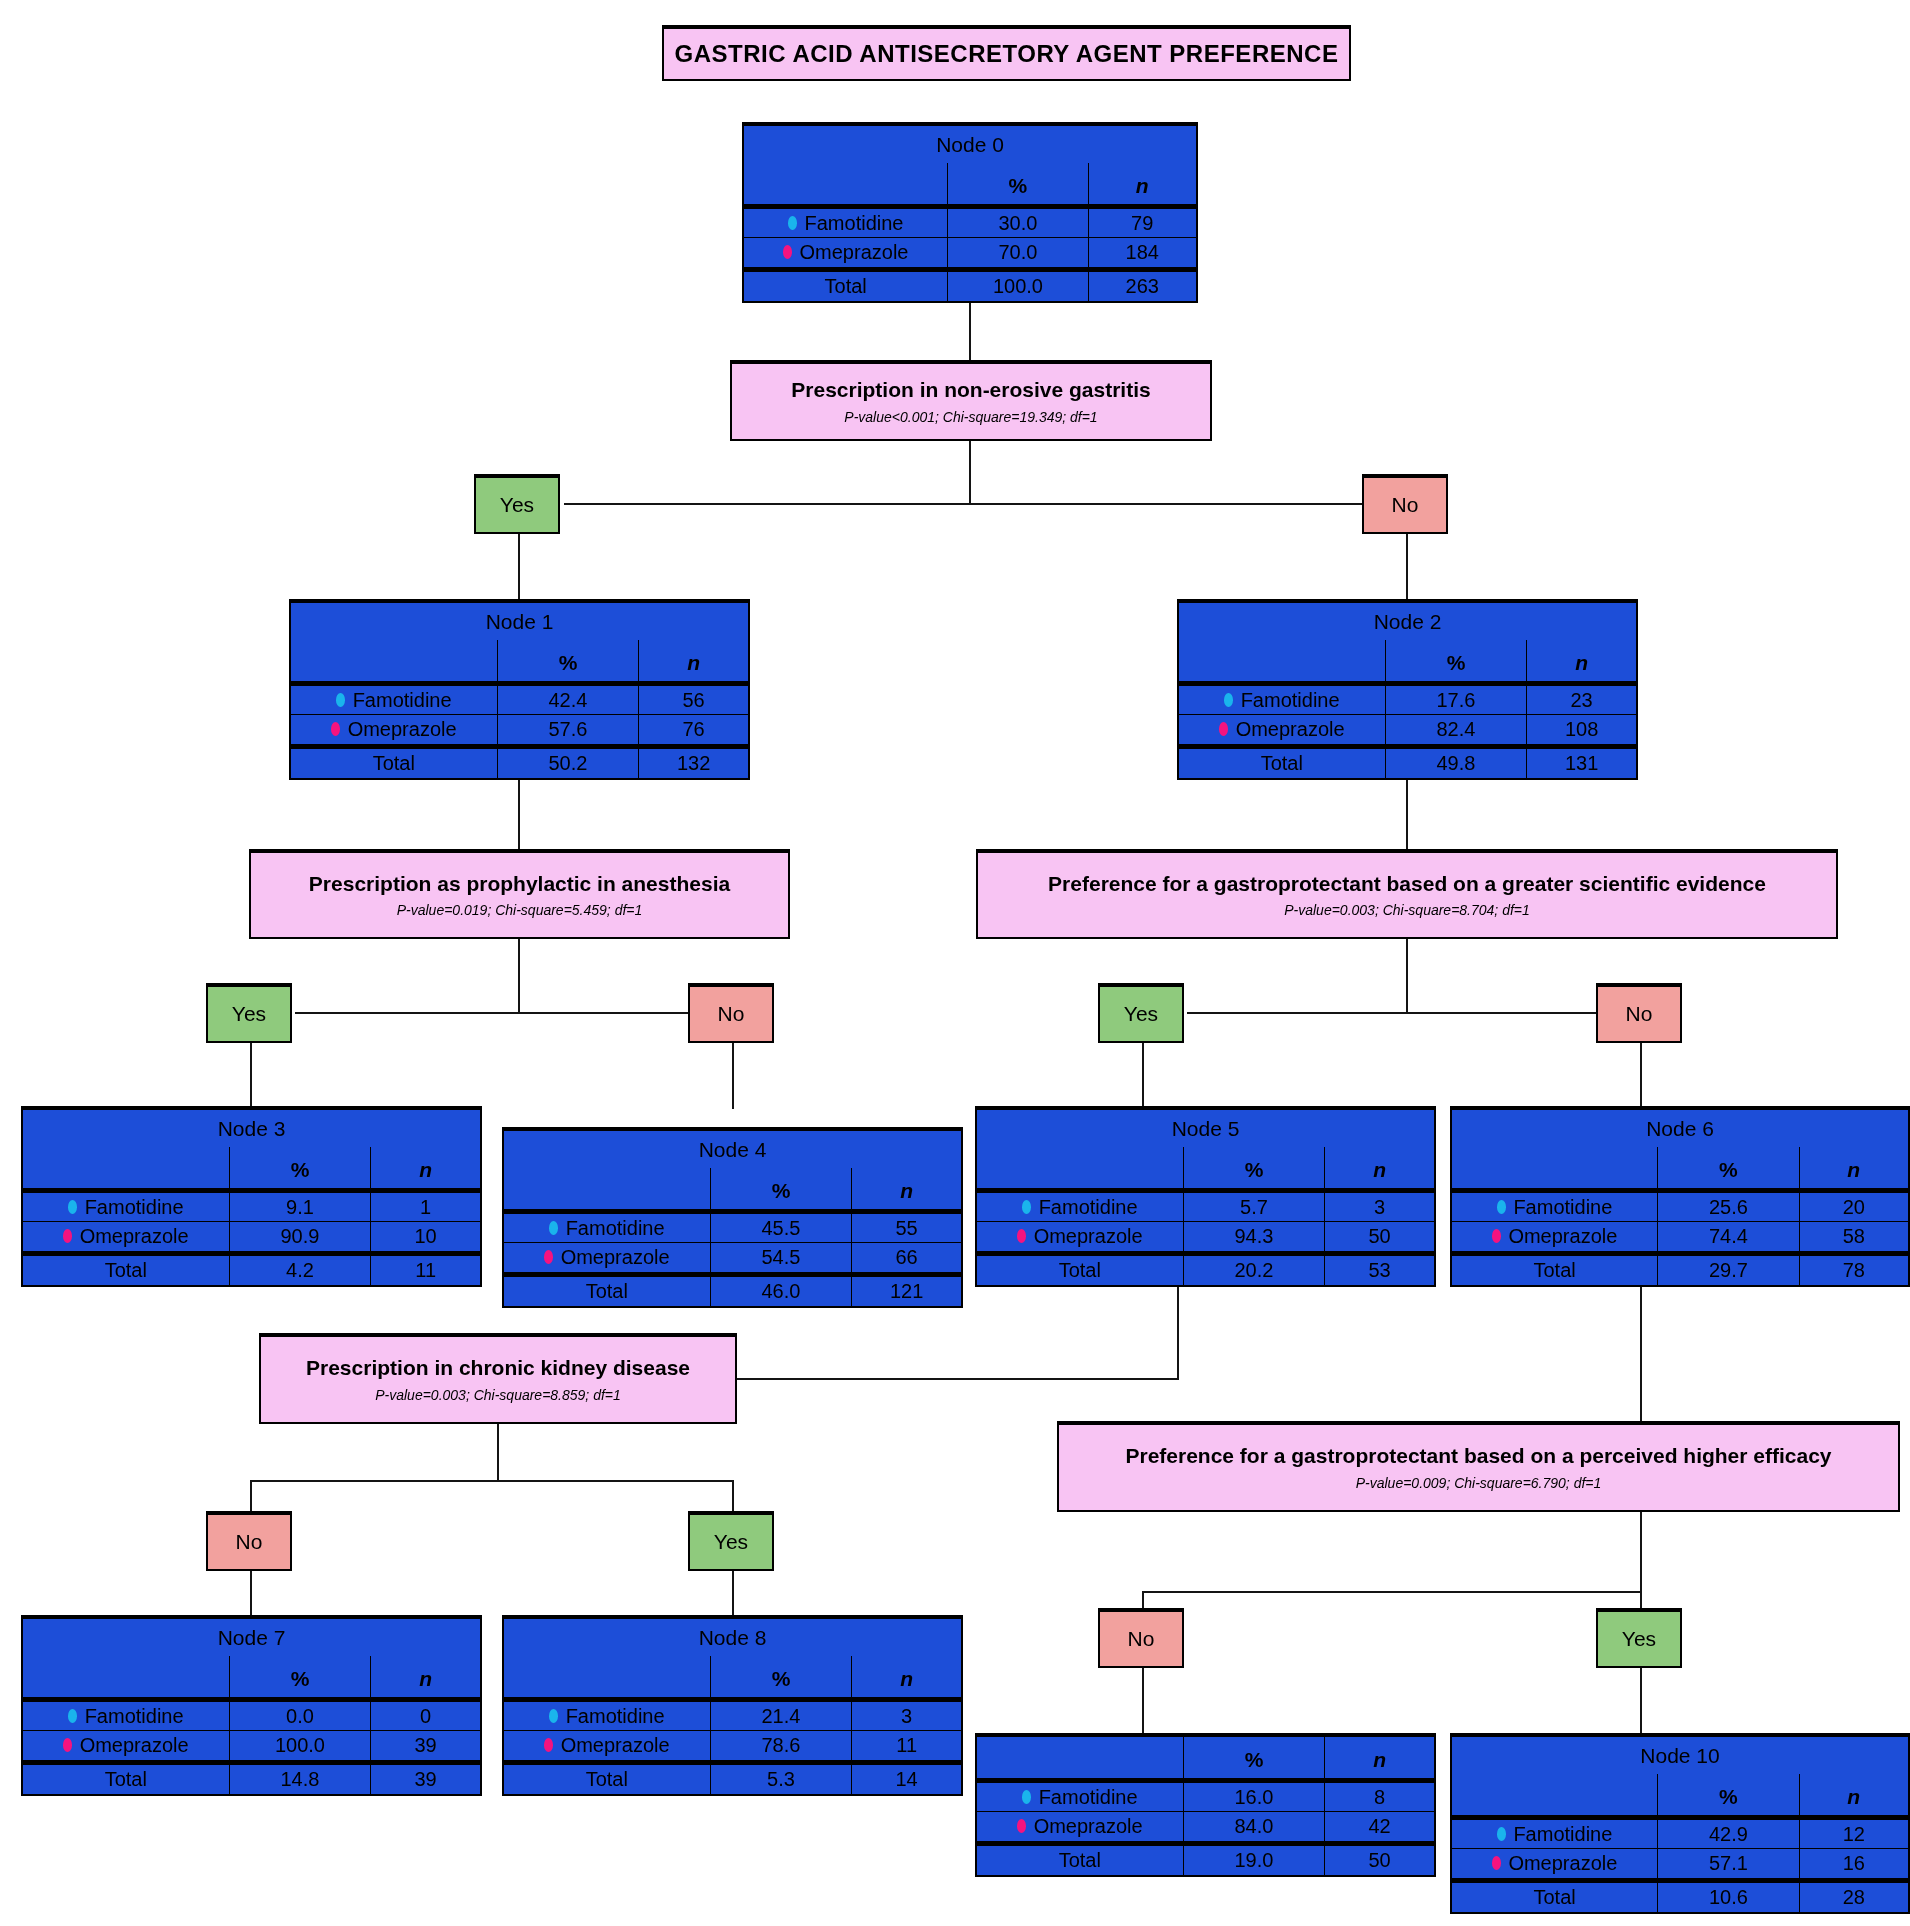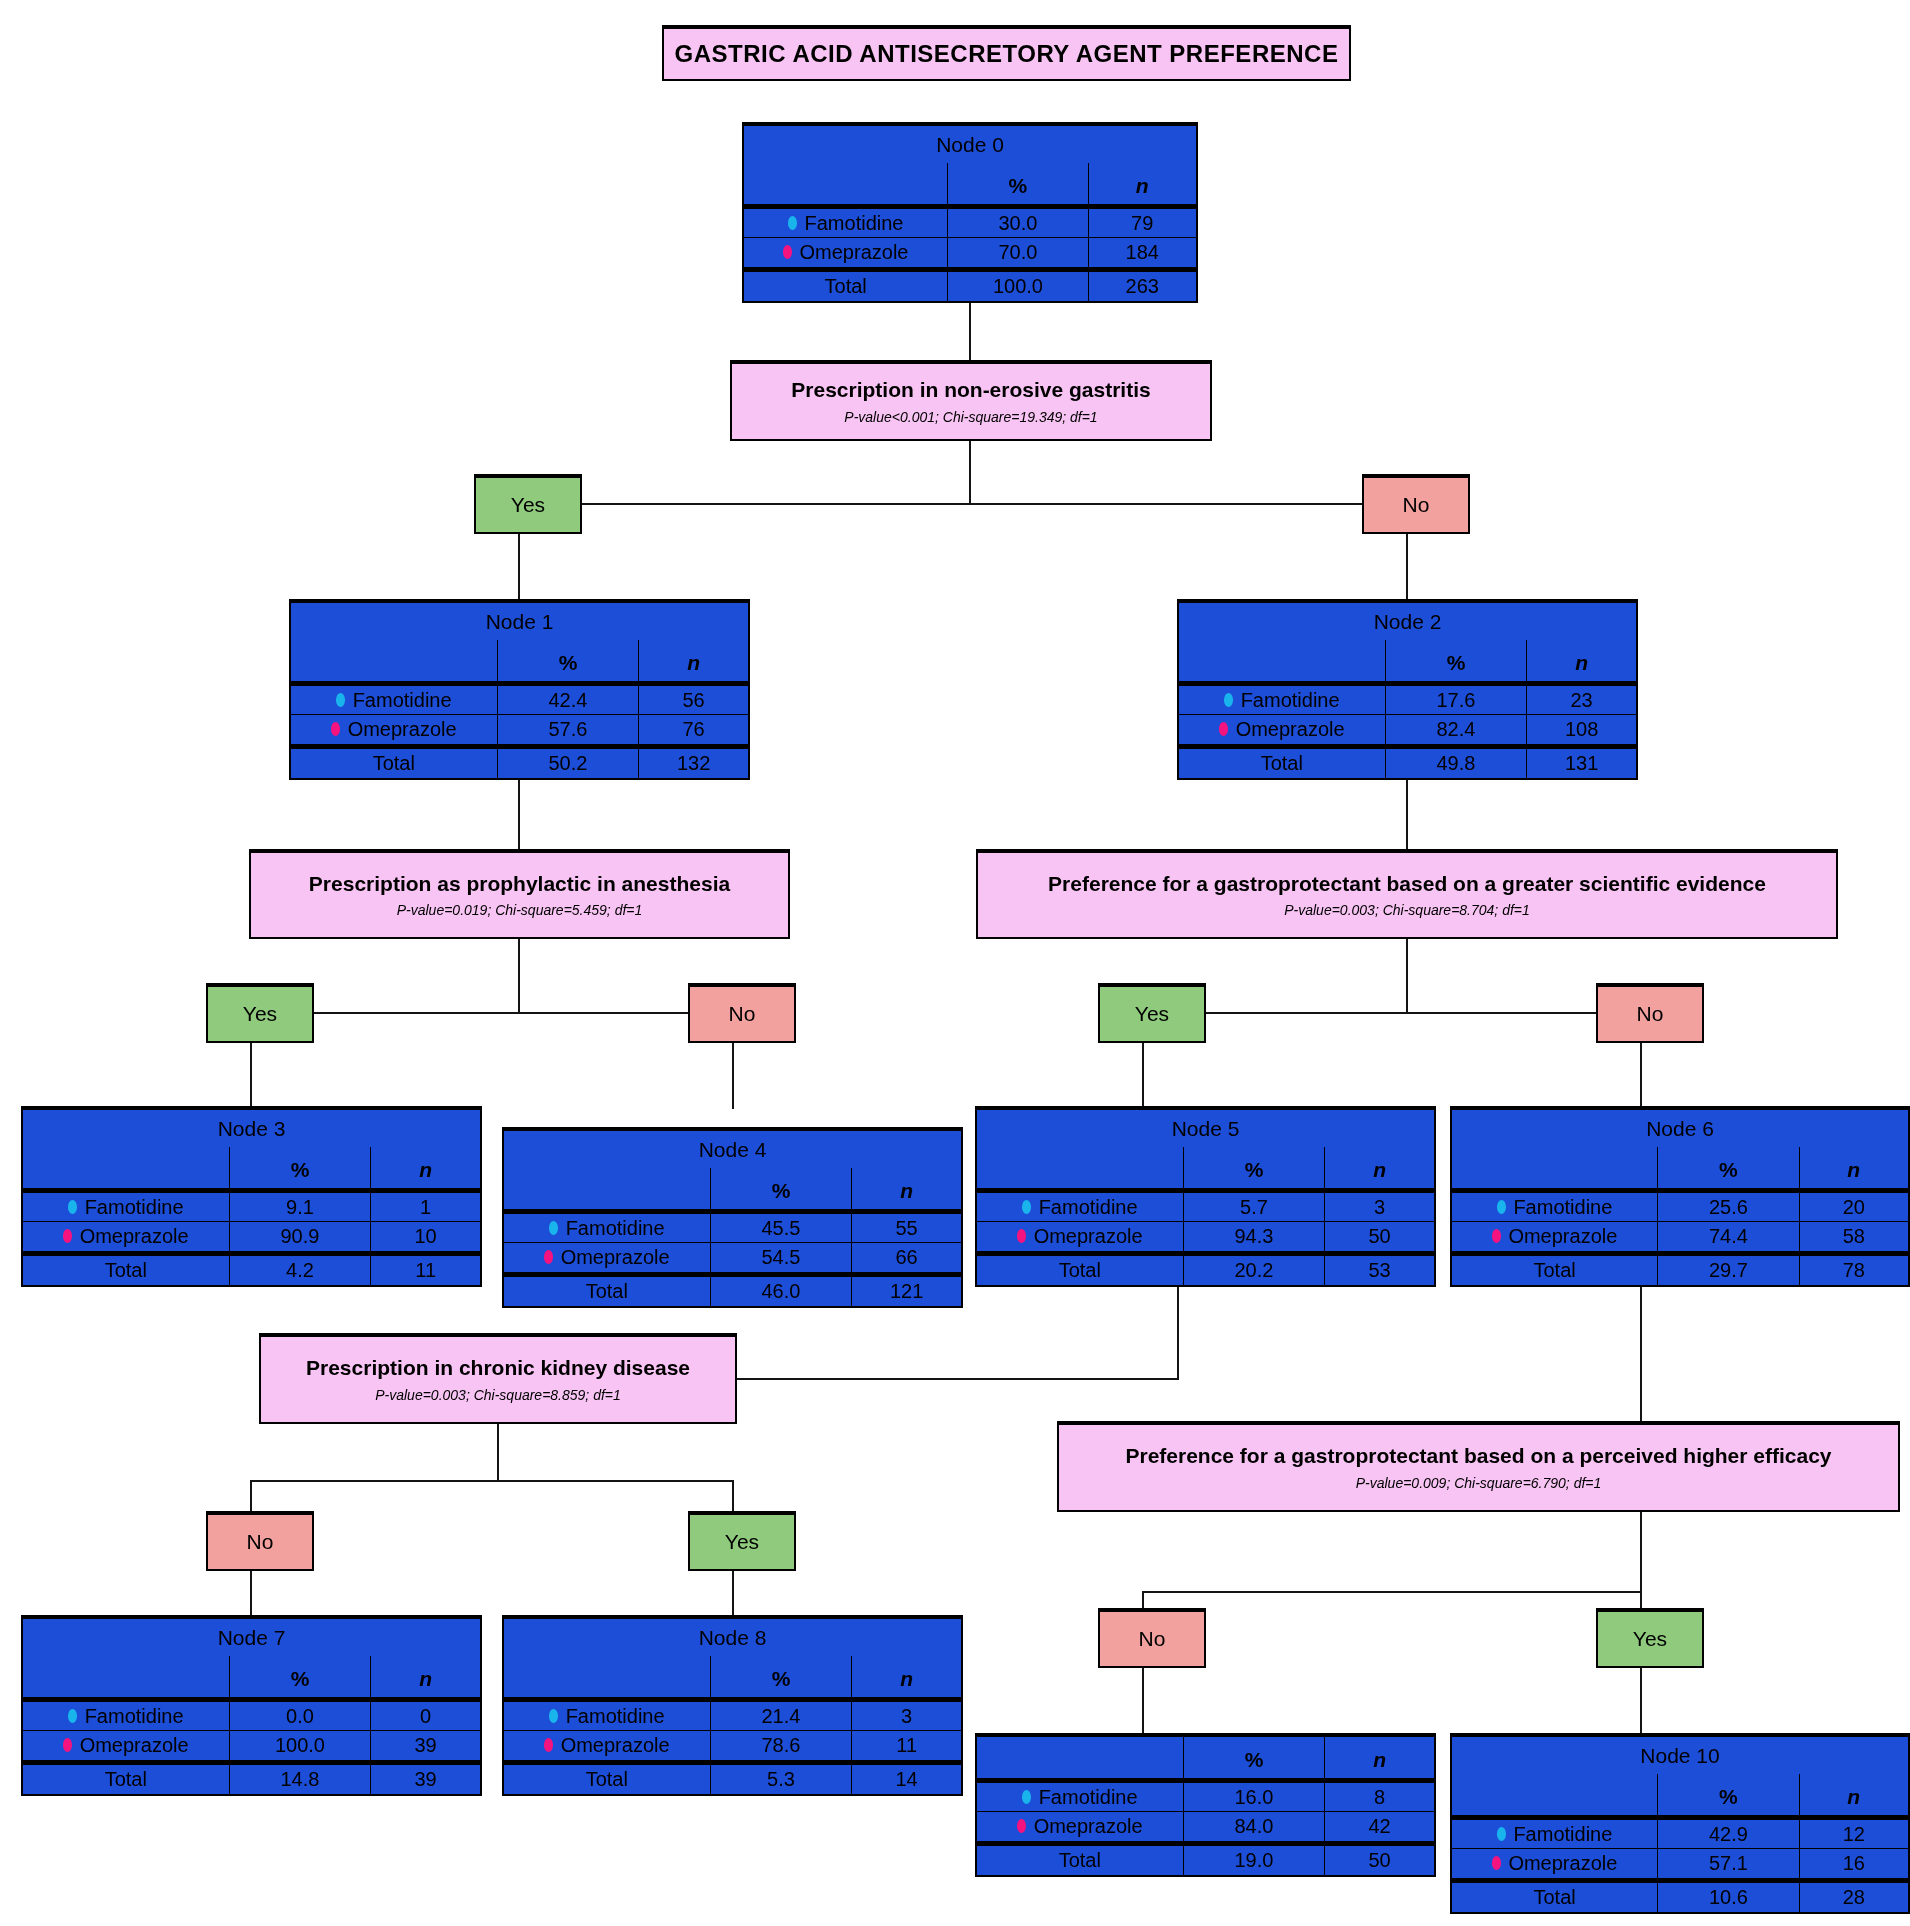--- a/index.html
+++ b/index.html
@@ -13,21 +13,21 @@
     font-weight:bold;font-size:24px;letter-spacing:0.5px;z-index:2;text-align:center;}
 
   
   .split{position:absolute;background:#f8c4f3;border:2.3px solid #000;border-top-width:4.1px;
     box-sizing:border-box;display:flex;flex-direction:column;align-items:center;justify-content:center;
     gap:8.3px;z-index:2;text-align:center;padding:3.7px 9.2px;}
   .split .q{font-weight:bold;font-size:21px;line-height:1.1;}
   .split .s{font-style:italic;font-size:14px;line-height:1.1;}
 
   
-  .yesno{position:absolute;width:108px;height:60px;border:2.3px solid #000;border-top-width:4.1px;
+  .yesno{position:absolute;width:86px;height:60px;border:2.3px solid #000;border-top-width:4.1px;
     box-sizing:border-box;display:flex;align-items:center;justify-content:center;
     font-size:21px;z-index:2;}
   .yes{background:#8fca7d;}
   .no{background:#f2a19e;}
 
   
   .ntable{position:absolute;background:#1d4ed8;border:2.3px solid #000;border-top-width:4.1px;
     box-sizing:border-box;z-index:2;font-size:20px;}
   .nt-title{height:37px;display:flex;align-items:center;justify-content:center;font-size:21px;}
   .nt-head{display:grid;grid-template-columns:45% 31% 24%;height:46px;border-bottom:5.5px solid #000;box-sizing:border-box;}

